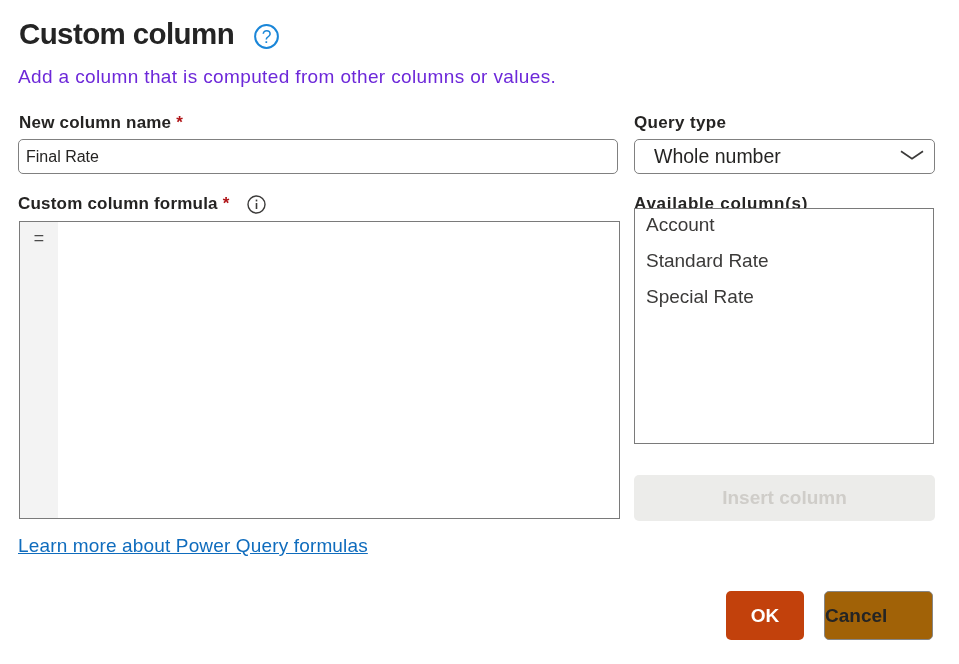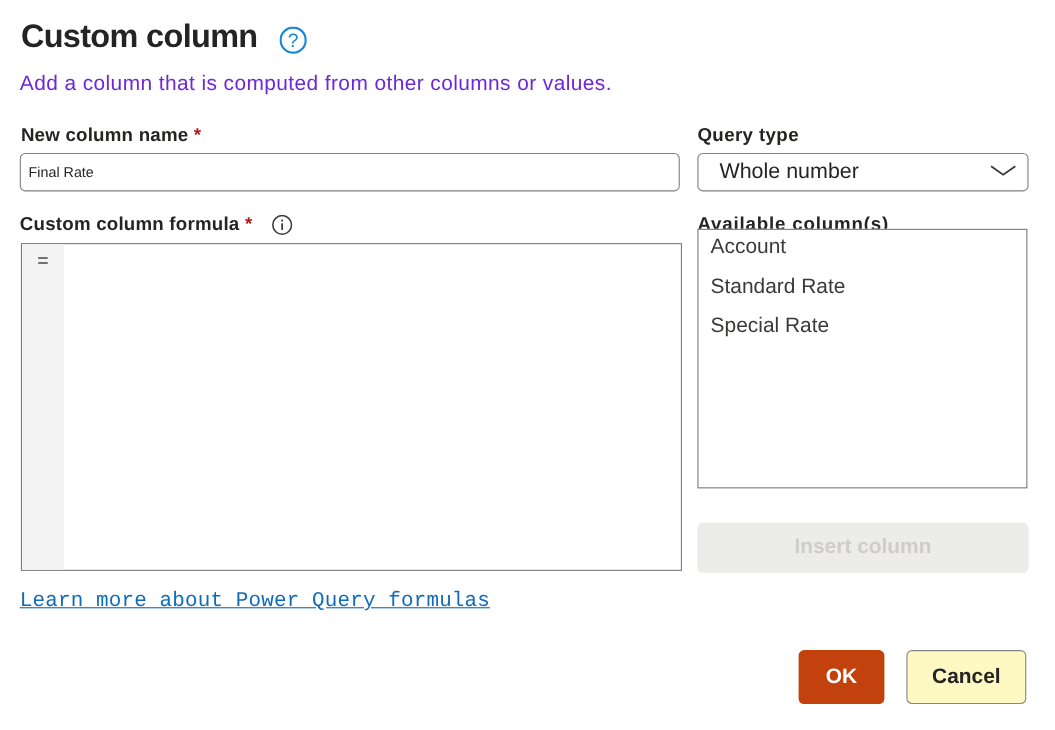--- a/index.html
+++ b/index.html
@@ -18,21 +18,21 @@
     left:18px;top:66px;
     font-size:19px;color:#6d28d9;letter-spacing:0.37px;
   }
   .lbl{
     font-size:17px;font-weight:700;color:#252423;
   }
   .star{color:#b01417;font-weight:700;}
   .inputbox{
     left:18px;top:139px;width:600px;height:35px;
     border:1px solid #808080;border-radius:5px;
-    font-size:13px;color:#252423;line-height:33px;padding-left:7px;
+    font-size:16px;color:#252423;line-height:33px;padding-left:7px;
   }
   .dropdown{
     left:634px;top:139px;width:301px;height:35px;
     border:1px solid #808080;border-radius:5px;
     font-size:19.5px;color:#252423;line-height:33px;padding-left:19px;
   }
   .codebox{
     left:19px;top:221px;width:601px;height:298px;
     border:1px solid #7a7a7a;background:#fff;
   }
@@ -58,33 +58,33 @@
   .listbox div{padding-left:11px;height:36px;line-height:36px;}
   .listbox div:first-child{margin-top:-2px;}
   .insertbtn{
     left:634px;top:475px;width:301px;height:46px;
     background:#ececea;border-radius:5px;
     font-size:19px;font-weight:700;color:#cfcdc9;
     text-align:center;line-height:45px;
   }
   .link{
     left:18px;top:535px;
-    font-size:19px;color:#0f6cbd;text-decoration:underline;letter-spacing:0.15px;font-family:Liberation Mono, monospace;
+    font-size:19px;color:#0f6cbd;text-decoration:underline;letter-spacing:0.15px;
   }
   .okbtn{
     left:726px;top:591px;width:78px;height:49px;box-sizing:border-box;
     background:#c2410c;border-radius:5px;
     color:#fff;font-size:19px;font-weight:700;
     text-align:center;line-height:49px;
   }
   .cancelbtn{
     left:824px;top:591px;width:109px;height:49px;
-    background:#fef9c3;border:1px solid #868686;border-radius:5px;
+    background:#a16207;border:1px solid #868686;border-radius:5px;
     color:#242424;font-size:19px;font-weight:700;
-    text-align:center;line-height:47px;
+    text-align:left;line-height:47px;
   }
 </style>
 </head>
 <body>
   <div class="abs title">Custom column</div>
   <svg class="abs" style="left:254px;top:24px;" width="25" height="25" viewBox="0 0 25 25">
     <circle cx="12.5" cy="12.5" r="11.4" fill="none" stroke="#1a86d8" stroke-width="2"></circle>
     <text x="12.5" y="19" text-anchor="middle" font-family="Liberation Sans" font-size="17.5" font-weight="400" fill="#1a86d8">?</text>
   </svg>
   <div class="abs subtitle">Add a column that is computed from other columns or values.</div>

